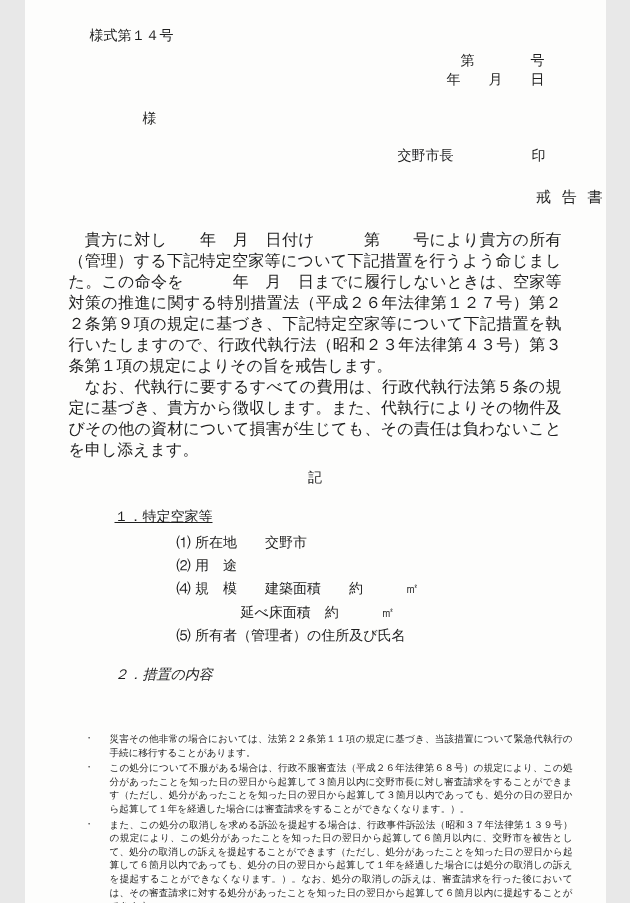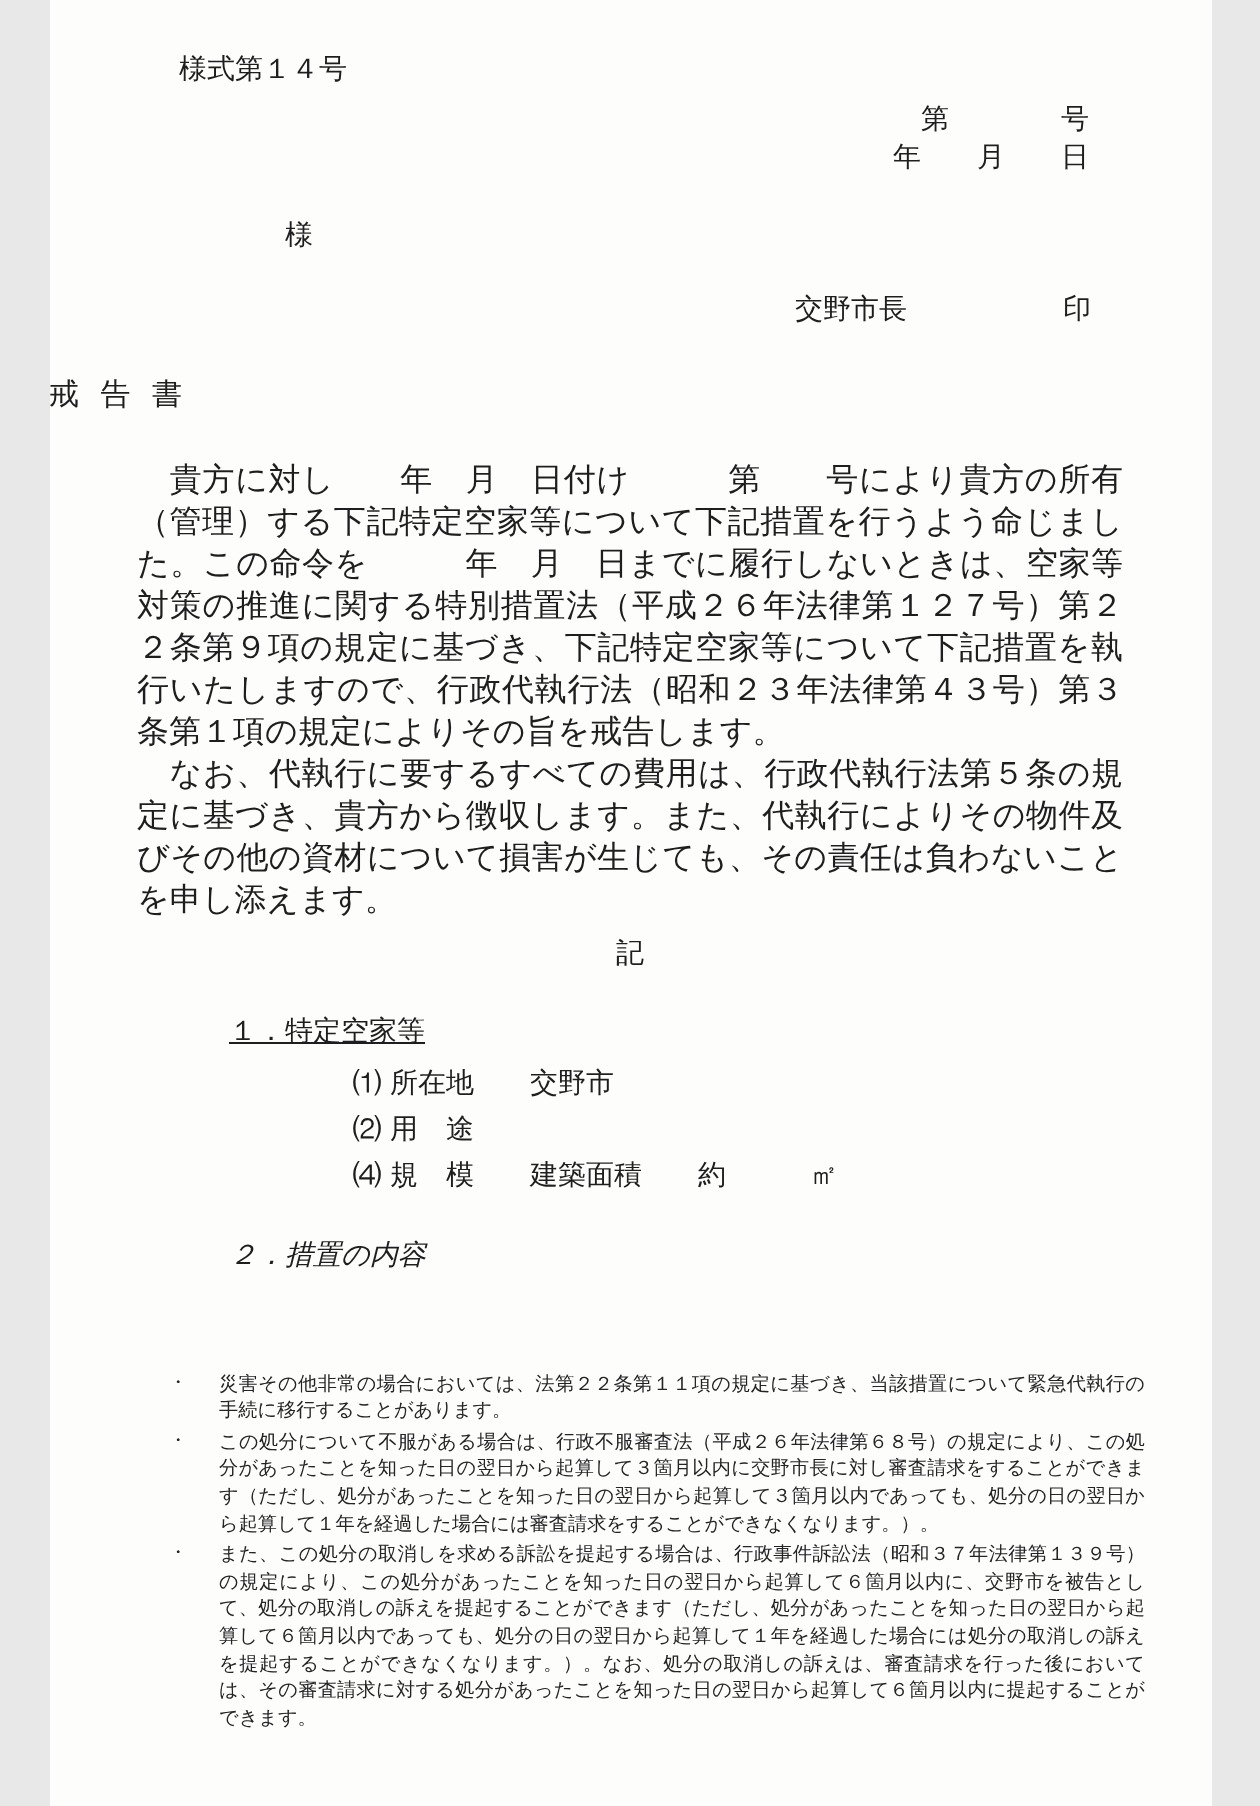--- a/index.html
+++ b/index.html
@@ -47,21 +47,21 @@
     margin-right: 60px;
     display: flex;
     justify-content: flex-end;
     gap: 78px;
     font-size: 14px;
     line-height: 19px;
     text-align: right;
   }
   .doc-title {
     margin-top: 22px;
-    text-align: left;
+    text-align: right;
     font-size: 15px;
     letter-spacing: 3px;
     line-height: 20px;
   }
   .body-text {
     margin: 22px 44px 0 44px;
     font-size: 16px;
     line-height: 21px;
     text-align: justify;
     text-justify: inter-ideograph;
@@ -133,20 +133,22 @@
   <div class="body-text" style="margin-top:0;">　なお、代執行に要するすべての費用は、行政代執行法第５条の規定に基づき、貴方から徴収します。また、代執行によりその物件及びその他の資材について損害が生じても、その責任は負わないことを申し添えます。</div>
 
   <div class="notation">記</div>
 
   <div class="sec-heading sec1-heading">１．特定空家等</div>
 
   <div class="prop-list">
     <div class="prop-item">⑴ 所在地　　交野市</div>
     <div class="prop-item">⑵ 用　途</div>
     <div class="prop-item">⑷ 規　模　　建築面積　　約　　　㎡</div>
+    <div class="prop-item sub-indent">延べ床面積　約　　　㎡</div>
+    <div class="prop-item">⑸ 所有者（管理者）の住所及び氏名</div>
   </div>
 
   <div class="sec-heading sec2-heading">２．措置の内容</div>
 
   <div class="footnotes">
     <div class="footnote">
       <span class="footnote-bullet">・</span>
       <span class="footnote-text">災害その他非常の場合においては、法第２２条第１１項の規定に基づき、当該措置について緊急代執行の手続に移行することがあります。</span>
     </div>
     <div class="footnote">

